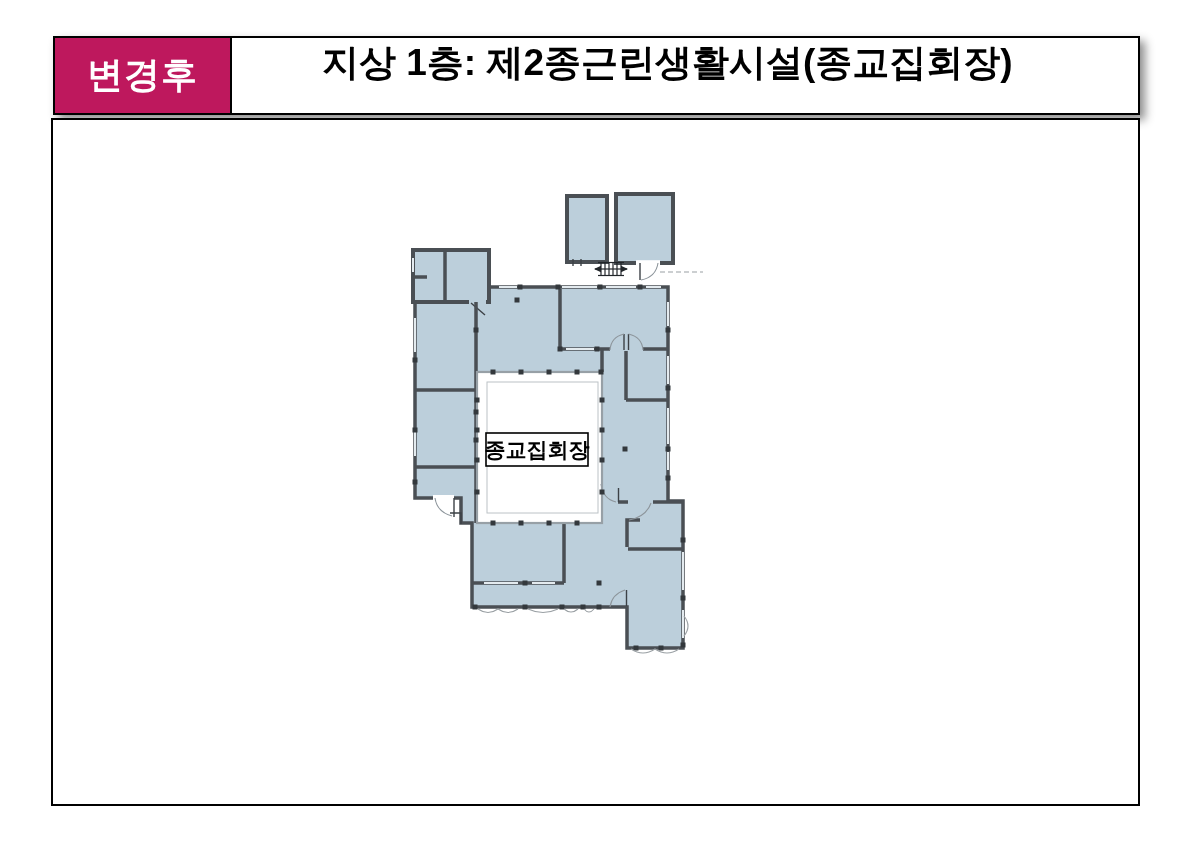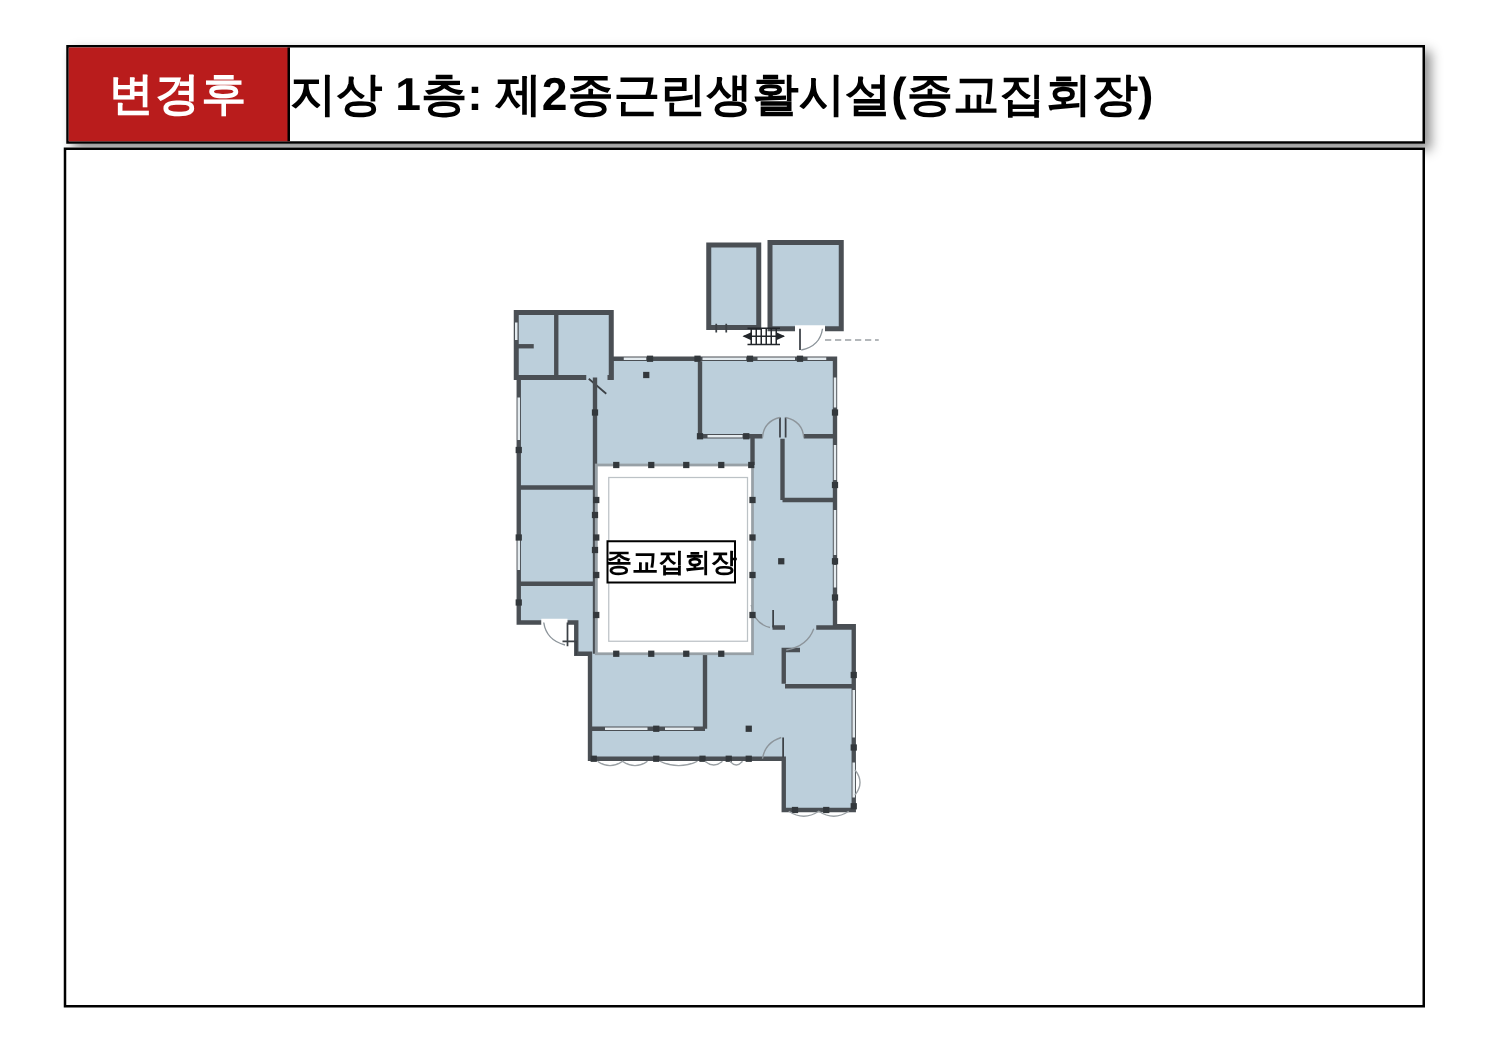--- a/index.html
+++ b/index.html
@@ -3,25 +3,25 @@
 <meta charset="utf-8">
 <style>
   html,body{margin:0;padding:0;background:#fff;}
   body{width:1191px;height:842px;position:relative;overflow:hidden;
        font-family:"Liberation Sans","DejaVu Sans",sans-serif;}
   *{box-sizing:border-box;}
 
   .header{position:absolute;left:53px;top:36px;width:1087px;height:79px;
           display:flex;border:2px solid #000;background:#fff;
           box-shadow:5px 5px 9px rgba(0,0,0,.45);}
-  .badge{width:177px;height:100%;background:#b91c1c;color:#fff;
+  .badge{width:177px;height:100%;background:#be185d;color:#fff;
          display:flex;align-items:center;justify-content:center;
          font-size:36px;font-weight:700;border-right:2px solid #000;letter-spacing:1px;}
-  .titlecell{flex:1;display:flex;align-items:center;
-             font-size:37px;font-weight:700;color:#000;white-space:nowrap;}
+  .titlecell{flex:1;display:flex;padding-left:42px;
+             font-size:37px;font-weight:700;color:#000;white-space:nowrap;margin-left:48px;}
 
   .canvas{position:absolute;left:51px;top:118px;width:1089px;height:688px;
           border:2px solid #000;background:#fff;}
 
   .plan-svg{position:absolute;left:398px;top:186px;width:312px;height:480px;}
 
   
   .room{fill:#bccfdb;stroke:#4a4f54;stroke-width:4;}
   .fillblue{fill:#bccfdb;}
   .wall{stroke:#4a4f54;stroke-width:3.5;fill:none;stroke-linecap:butt;}

